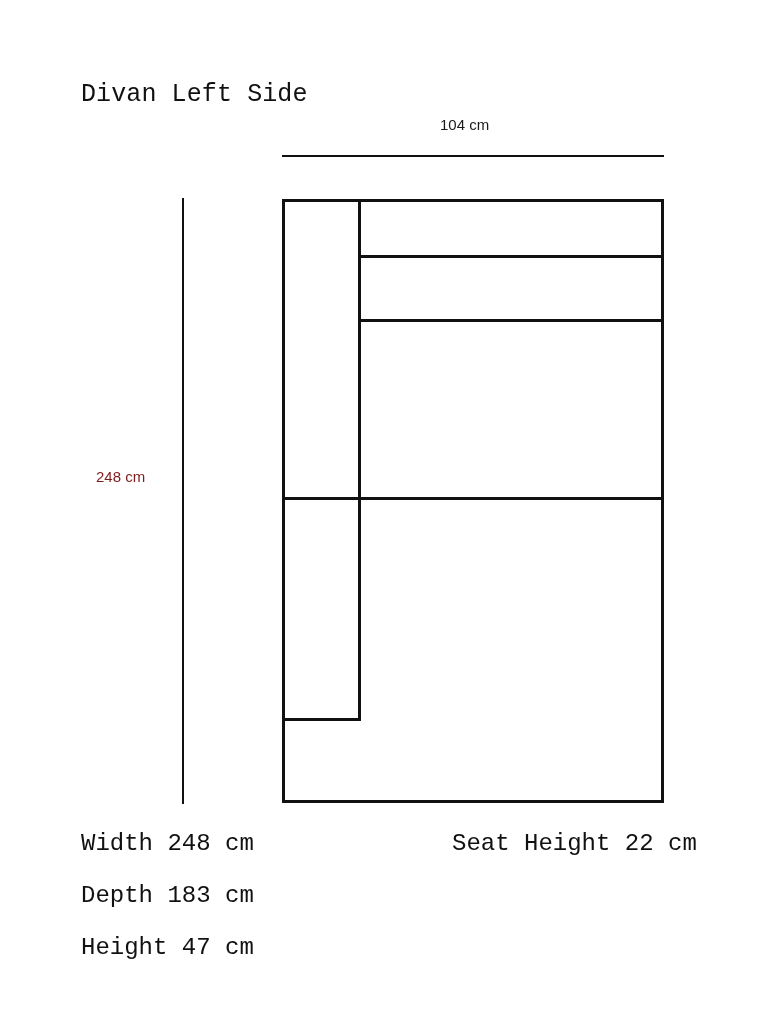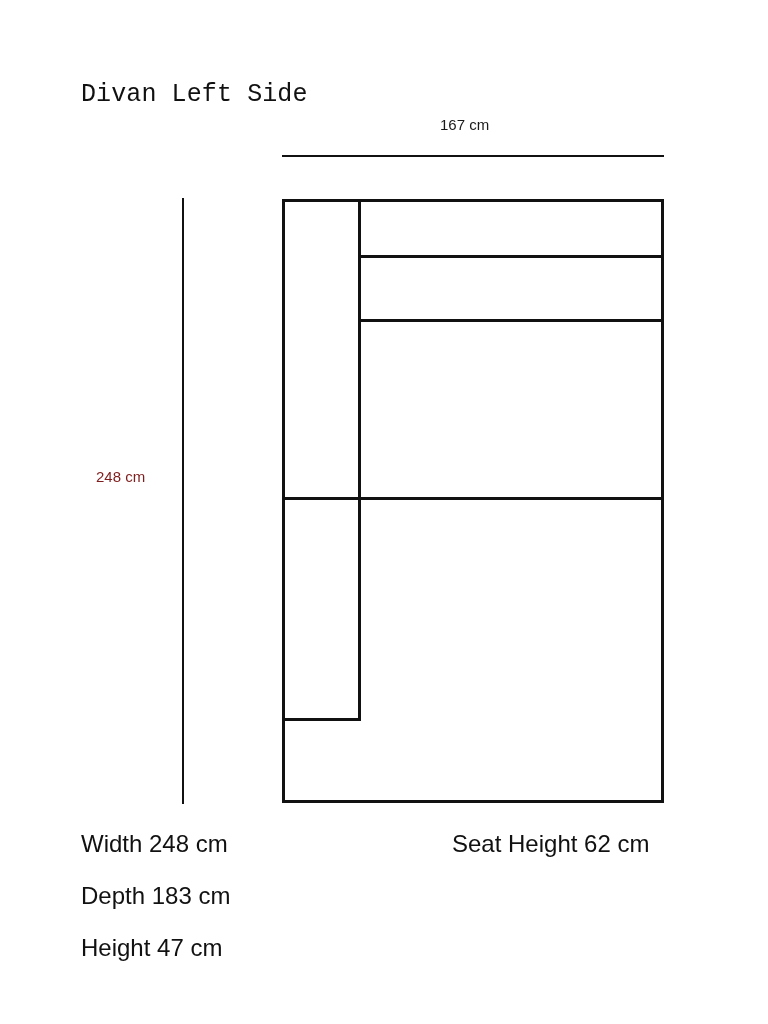--- a/index.html
+++ b/index.html
@@ -128,20 +128,21 @@
     border-top: 3px solid #111111;
   }
 
   
   .specs {
     position: absolute;
     left: 0;
     top: 818px;
     width: 768px;
     height: 180px;
+    font-family: Liberation Mono, monospace;
   }
   .spec-col {
     position: absolute;
     top: 0;
   }
   .spec-col.left { left: 81px; }
   .spec-col.right { left: 452px; }
 
   .spec-line {
     font-size: 24px;
@@ -150,21 +151,21 @@
     white-space: nowrap;
   }
 </style>
 </head>
 <body>
 
 <div class="page">
 
   <div class="title">Divan Left Side</div>
 
-  <div class="dim-top-label">167 cm</div>
+  <div class="dim-top-label">104 cm</div>
   <div class="dim-top-line"></div>
 
   <div class="dim-left-label">248 cm</div>
   <div class="dim-left-line"></div>
 
   <div class="drawing">
     <div class="outline"></div>
     <div class="v-div"></div>
     <div class="h-strip-bottom"></div>
     <div class="h-back-1"></div>
@@ -172,17 +173,17 @@
     <div class="h-seat"></div>
   </div>
 
   <div class="specs">
     <div class="spec-col left">
       <div class="spec-line">Width 248 cm</div>
       <div class="spec-line">Depth 183 cm</div>
       <div class="spec-line">Height 47 cm</div>
     </div>
     <div class="spec-col right">
-      <div class="spec-line">Seat Height 62 cm</div>
+      <div class="spec-line">Seat Height 22 cm</div>
     </div>
   </div>
 
 </div>
 
 </body></html>

